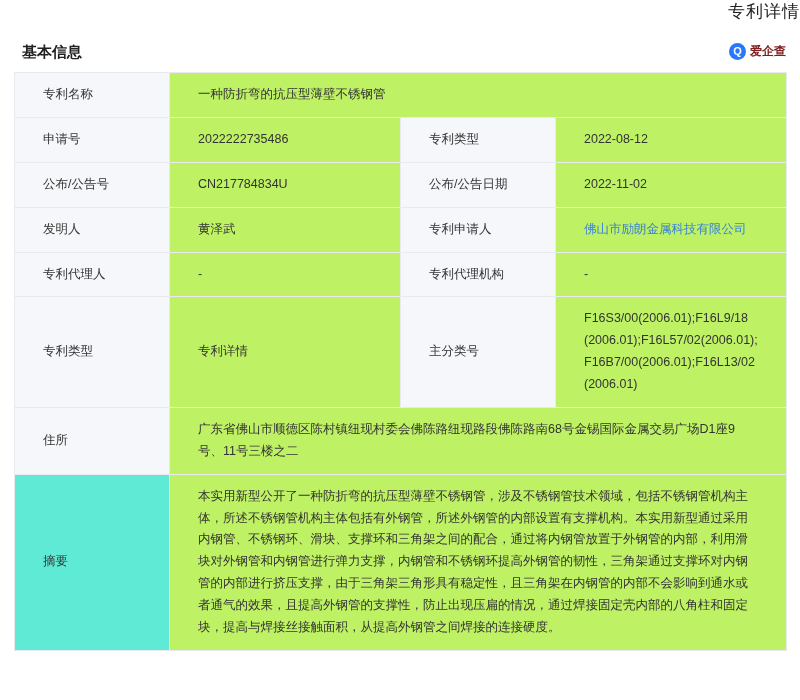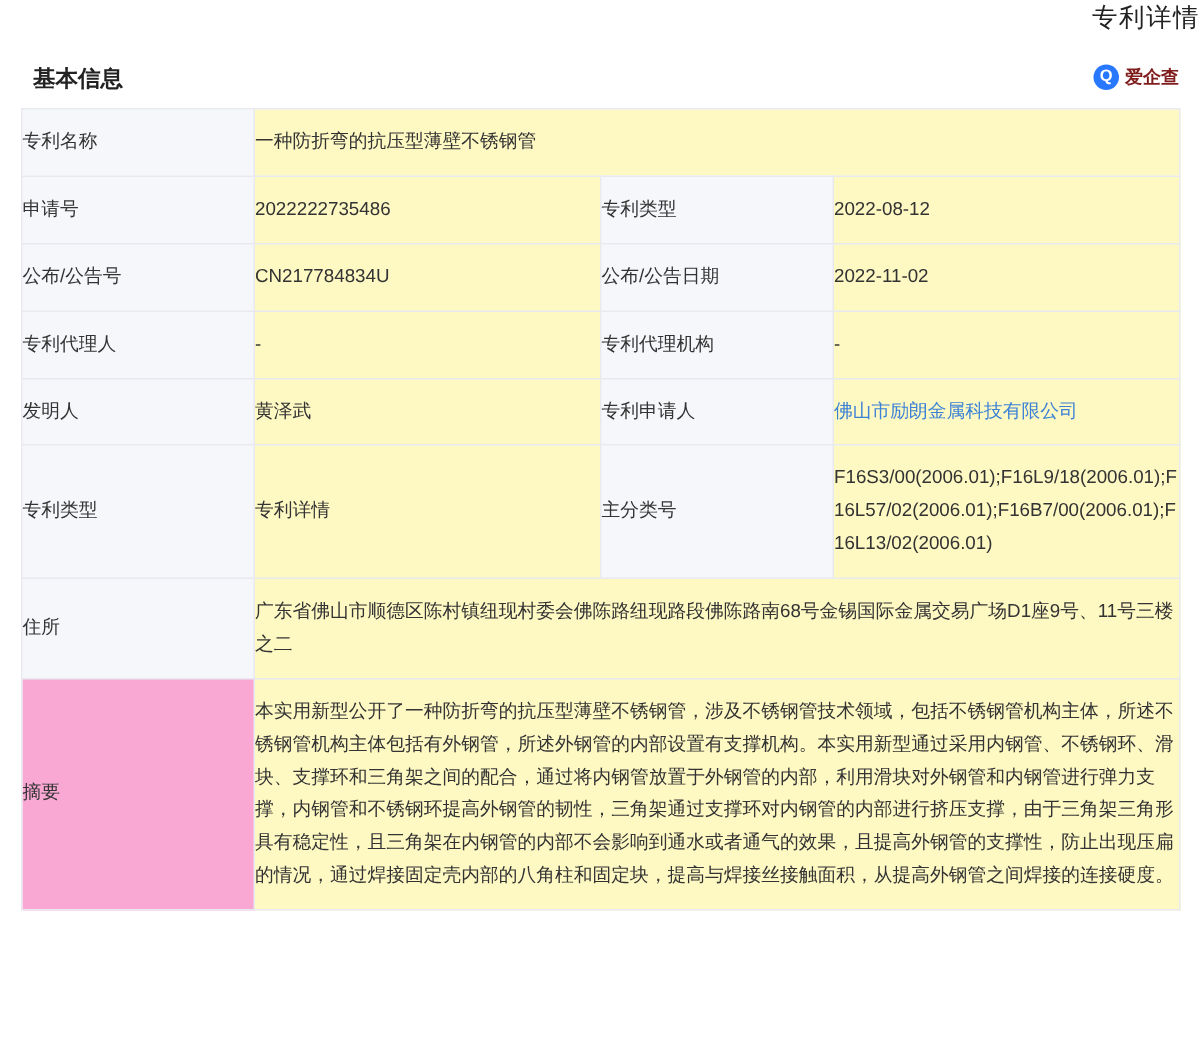--- a/index.html
+++ b/index.html
@@ -56,41 +56,41 @@
   }
   table.detail {
     width: 772px;
     margin: 0 14px;
     border-collapse: collapse;
     table-layout: fixed;
     font-size: 12.5px;
   }
   table.detail td {
     border: 1px solid #e8eaef;
-    padding: 11px 0;
+    padding: 11px 28px;
     vertical-align: middle;
     line-height: 1.75;
     word-break: break-all;
   }
   td.label {
     background: #f5f7fa;
     color: #333333;
     width: 130px;
   }
   td.value {
-    background: #fef9c3;
+    background: #bef264;
     color: #333333;
   }
   .link {
     color: #3b82d6;
     text-decoration: none;
     cursor: pointer;
   }
   td.abstract-label {
-    background: #f9a8d4;
+    background: #5eead4;
   }
   td.abstract-value {
     line-height: 1.95;
     padding: 12px 12px 14px 12px;
   }
   .classnos {
     line-height: 1.85;
   }
 </style>
 </head>
@@ -124,32 +124,32 @@
       <td class="label">专利类型</td>
       <td class="value">2022-08-12</td>
     </tr>
     <tr>
       <td class="label">公布/公告号</td>
       <td class="value">CN217784834U</td>
       <td class="label">公布/公告日期</td>
       <td class="value">2022-11-02</td>
     </tr>
     <tr>
-      <td class="label">专利代理人</td>
-      <td class="value">-</td>
-      <td class="label">专利代理机构</td>
-      <td class="value">-</td>
-    </tr>
-    <tr>
       <td class="label">发明人</td>
       <td class="value">黄泽武</td>
       <td class="label">专利申请人</td>
       <td class="value">
         <a class="link" href="#">佛山市励朗金属科技有限公司</a>
       </td>
+    </tr>
+    <tr>
+      <td class="label">专利代理人</td>
+      <td class="value">-</td>
+      <td class="label">专利代理机构</td>
+      <td class="value">-</td>
     </tr>
     <tr>
       <td class="label">专利类型</td>
       <td class="value">专利详情</td>
       <td class="label">主分类号</td>
       <td class="value classnos">F16S3/00(2006.01);F16L9/18(2006.01);F16L57/02(2006.01);F16B7/00(2006.01);F16L13/02(2006.01)</td>
     </tr>
     <tr>
       <td class="label">住所</td>
       <td class="value" colspan="3">广东省佛山市顺德区陈村镇纽现村委会佛陈路纽现路段佛陈路南68号金锡国际金属交易广场D1座9号、11号三楼之二</td>

